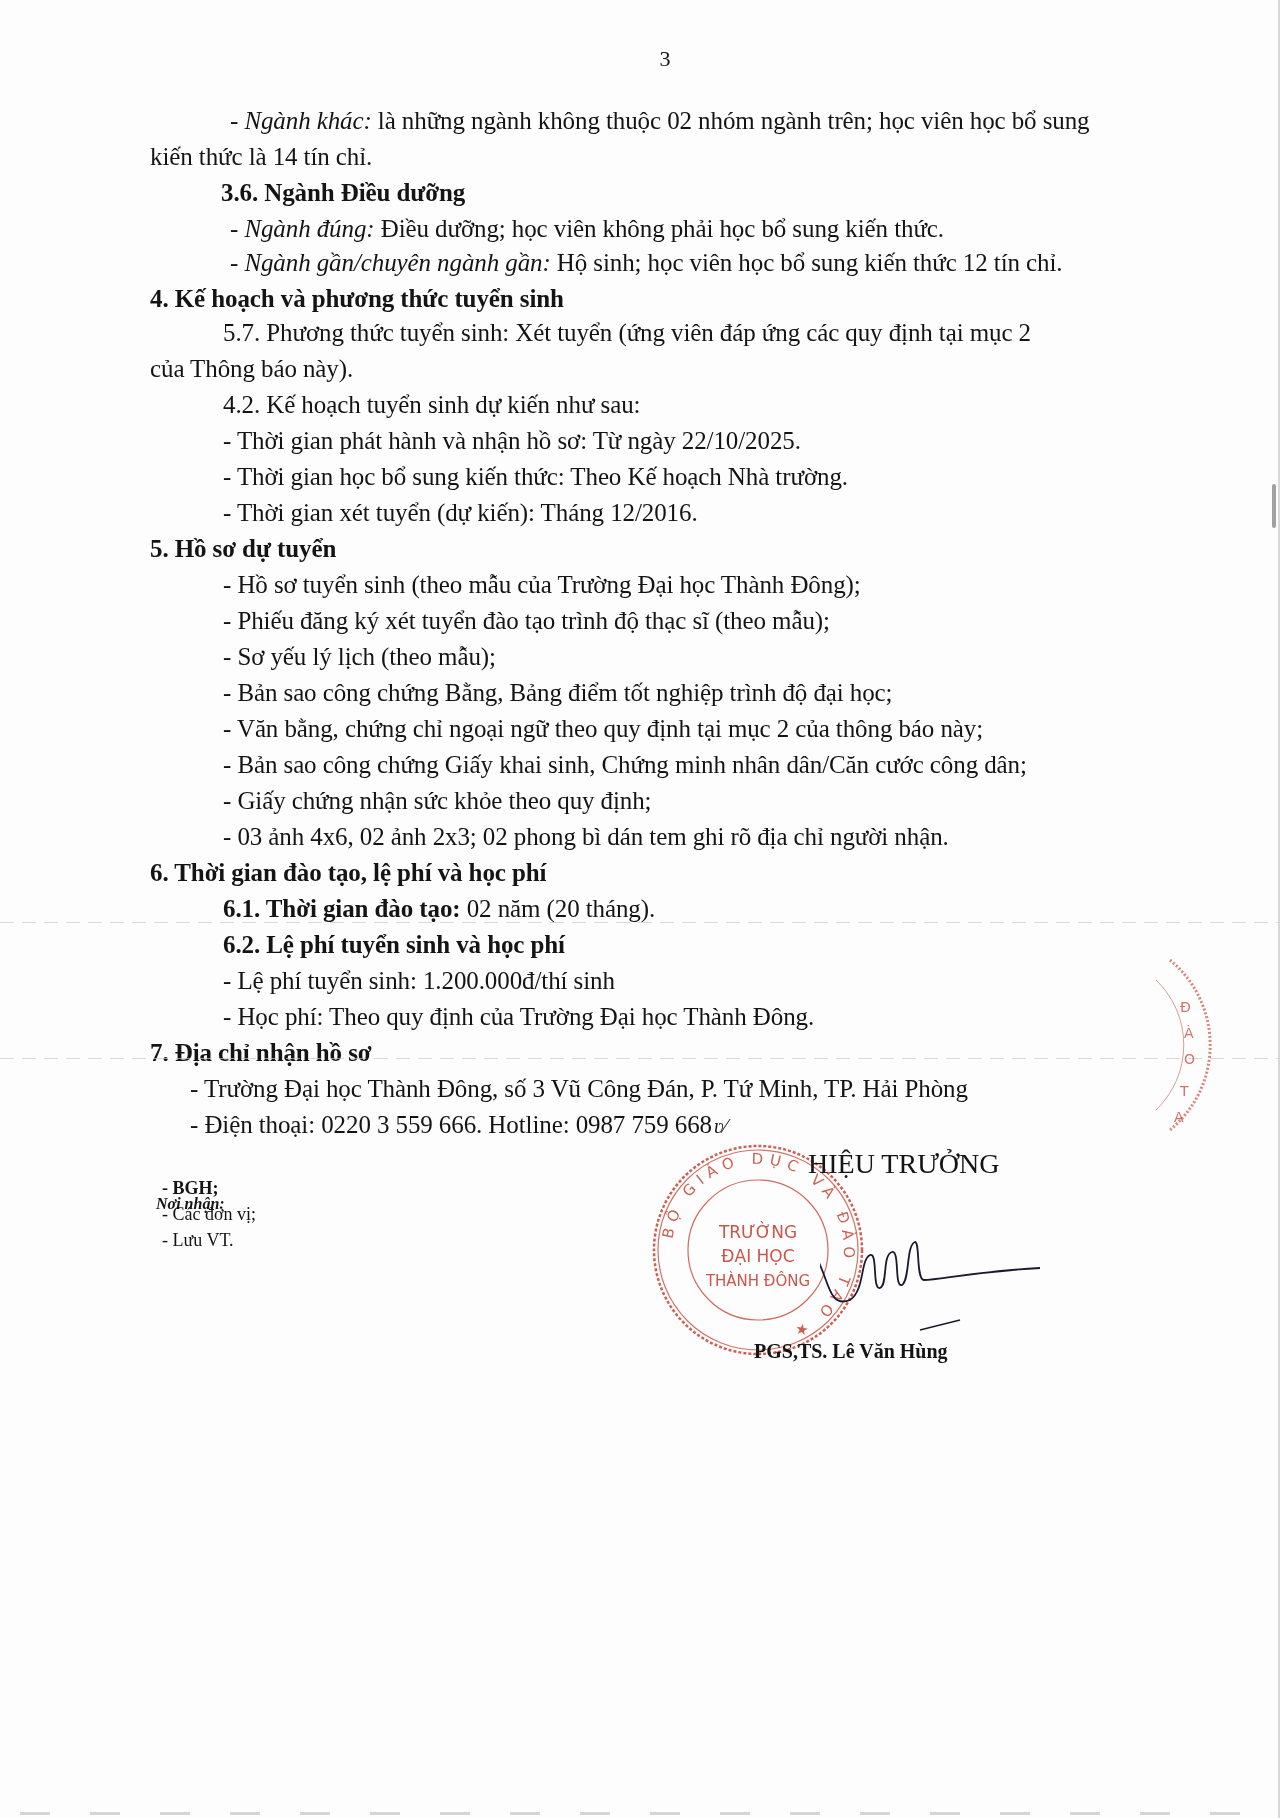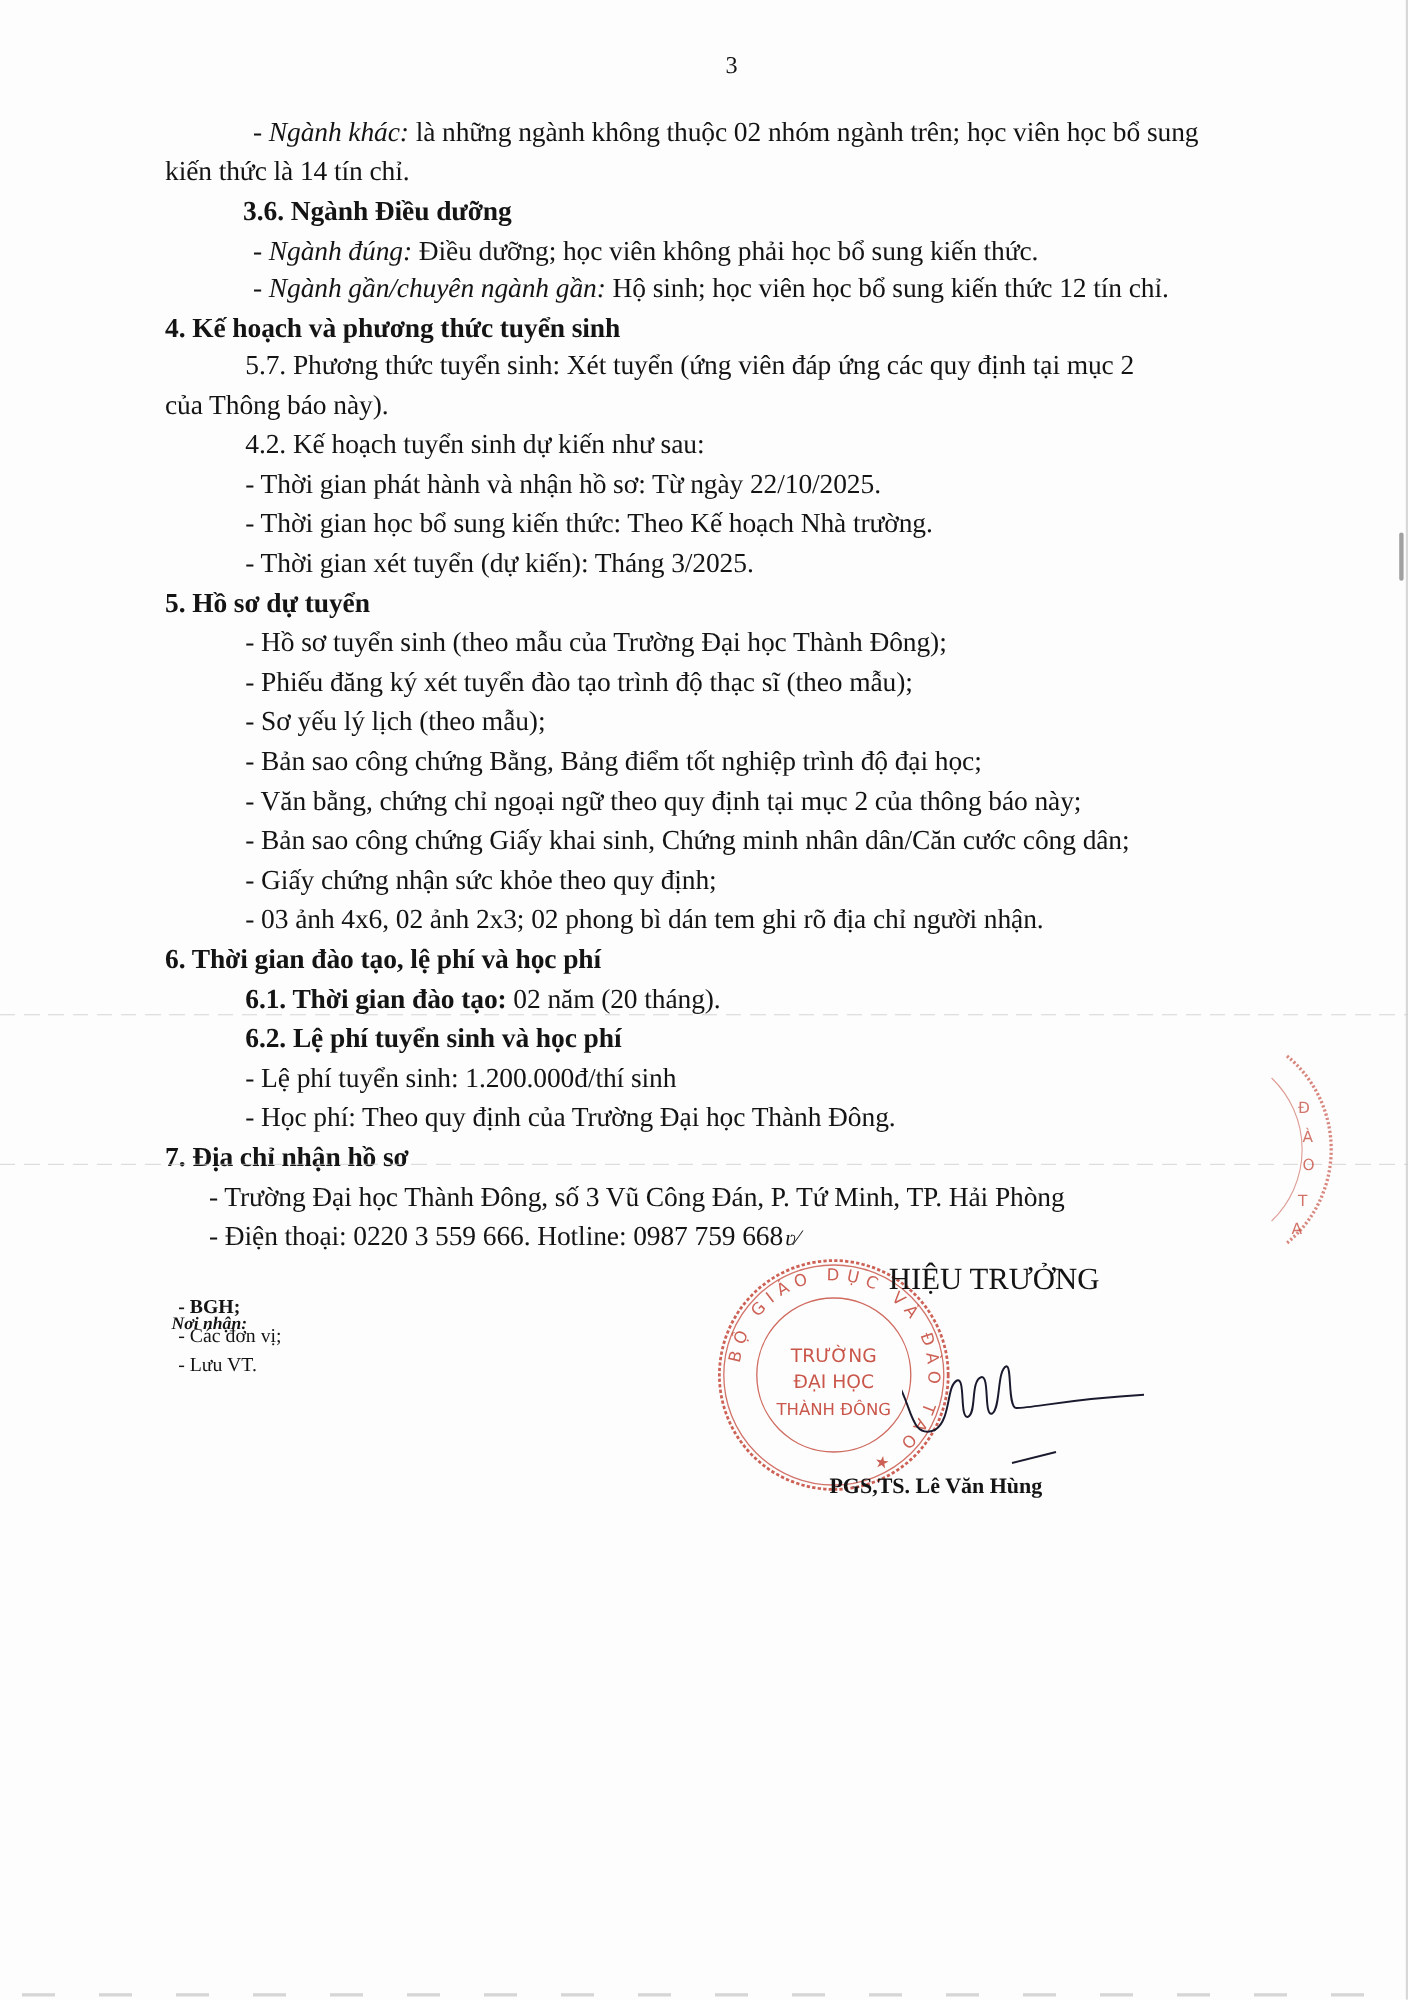--- a/index.html
+++ b/index.html
@@ -137,21 +137,21 @@
   <div class="line" style="left:230px; top:248px;">
     <span class="ital">- Ngành gần/chuyên ngành gần:</span><span> Hộ sinh; học viên học bổ sung kiến thức 12 tín chỉ.</span>
   </div>
 
   <div class="line bold" style="left:150px; top:284px;">4. Kế hoạch và phương thức tuyển sinh</div>
   <div class="line" style="left:223px; top:318px;">5.7. Phương thức tuyển sinh: Xét tuyển (ứng viên đáp ứng các quy định tại mục 2</div>
   <div class="line" style="left:150px; top:354px;">của Thông báo này).</div>
   <div class="line" style="left:223px; top:390px;">4.2. Kế hoạch tuyển sinh dự kiến như sau:</div>
   <div class="line" style="left:223px; top:426px;">- Thời gian phát hành và nhận hồ sơ: Từ ngày 22/10/2025.</div>
   <div class="line" style="left:223px; top:462px;">- Thời gian học bổ sung kiến thức: Theo Kế hoạch Nhà trường.</div>
-  <div class="line" style="left:223px; top:498px;">- Thời gian xét tuyển (dự kiến): Tháng 3/2025.</div>
+  <div class="line" style="left:223px; top:498px;">- Thời gian xét tuyển (dự kiến): Tháng 12/2016.</div>
 
   <div class="line bold" style="left:150px; top:534px;">5. Hồ sơ dự tuyển</div>
   <div class="line" style="left:223px; top:606px;">- Phiếu đăng ký xét tuyển đào tạo trình độ thạc sĩ (theo mẫu);</div>
   <div class="line" style="left:223px; top:570px;">- Hồ sơ tuyển sinh (theo mẫu của Trường Đại học Thành Đông);</div>
   <div class="line" style="left:223px; top:642px;">- Sơ yếu lý lịch (theo mẫu);</div>
   <div class="line" style="left:223px; top:678px;">- Bản sao công chứng Bằng, Bảng điểm tốt nghiệp trình độ đại học;</div>
   <div class="line" style="left:223px; top:714px;">- Văn bằng, chứng chỉ ngoại ngữ theo quy định tại mục 2 của thông báo này;</div>
   <div class="line" style="left:223px; top:750px;">- Bản sao công chứng Giấy khai sinh, Chứng minh nhân dân/Căn cước công dân;</div>
   <div class="line" style="left:223px; top:786px;">- Giấy chứng nhận sức khỏe theo quy định;</div>
   <div class="line" style="left:223px; top:822px;">-  03 ảnh 4x6, 02 ảnh 2x3; 02 phong bì dán tem ghi rõ địa chỉ người nhận.</div>

